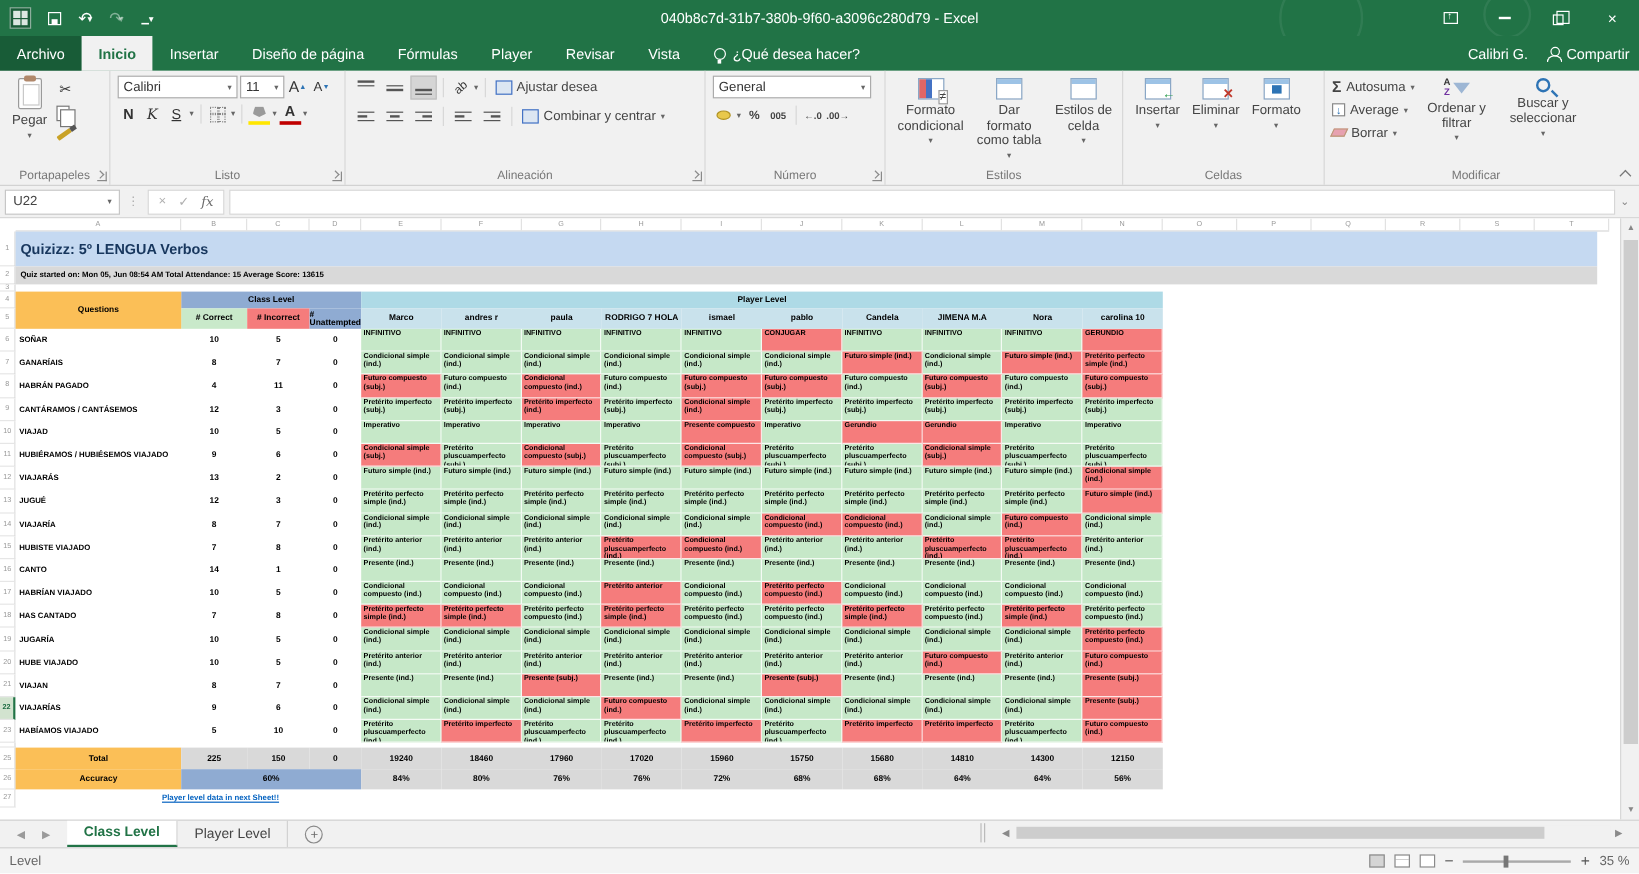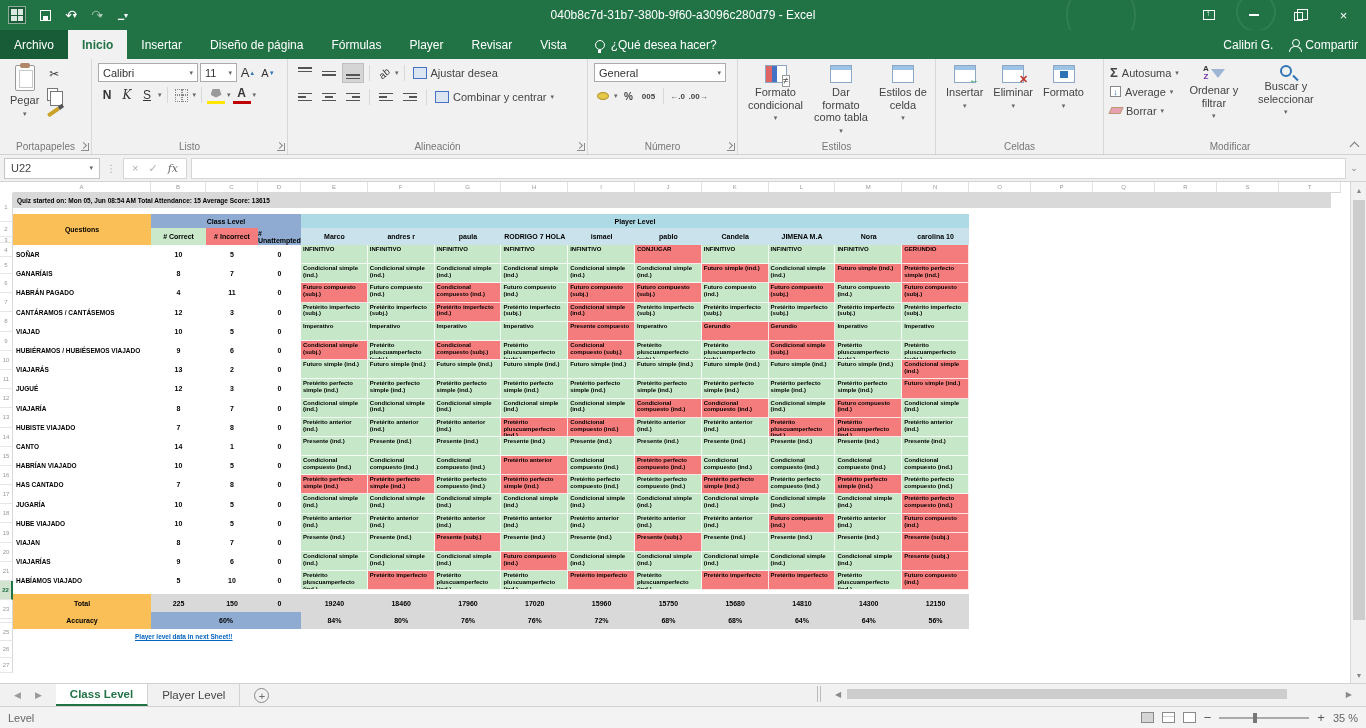--- a/index.html
+++ b/index.html
@@ -532,20 +532,23 @@
         <div class="rowh" style="height: 19.2px;">20</div>
         <div class="rowh" style="height: 19.2px;">21</div>
         <div class="rowh sel" style="height: 19.2px;">22</div>
         <div class="rowh" style="height: 19.2px;">23</div>
         <div class="rowh" style="height: 4px;"></div>
         <div class="rowh" style="height: 18px;">25</div>
         <div class="rowh" style="height: 17px;">26</div>
         <div class="rowh" style="height: 15px;">27</div>
       </div>
     <div id="grid">
+        <div class="grow" style="height: 29px;">
+          <div class="cell banner" style="width: 1318px; height: 29px;">Quizizz: 5º LENGUA Verbos</div>
+        </div>
         <div class="grow" style="height: 15px;">
           <div class="cell subtitle" style="width: 1318px; height: 15px;">Quiz started on: Mon 05, Jun 08:54 AM Total Attendance: 15 Average Score: 13615</div>
         </div>
         <div class="grow" style="height: 6px;"></div>
         <div style="position: relative;">
           <div class="cell hdr-orange" style="width: 138px; height: 31px; position: absolute; left: 0px; top: 0px;">Questions</div>
           <div class="grow" style="height: 14px; margin-left: 138px;">
             <div class="cell hdr-blue" style="width: 150px; height: 14px;">Class Level</div>
             <div class="cell hdr-cyan" style="width: 668px; height: 14px;">Player Level</div>
           </div>

